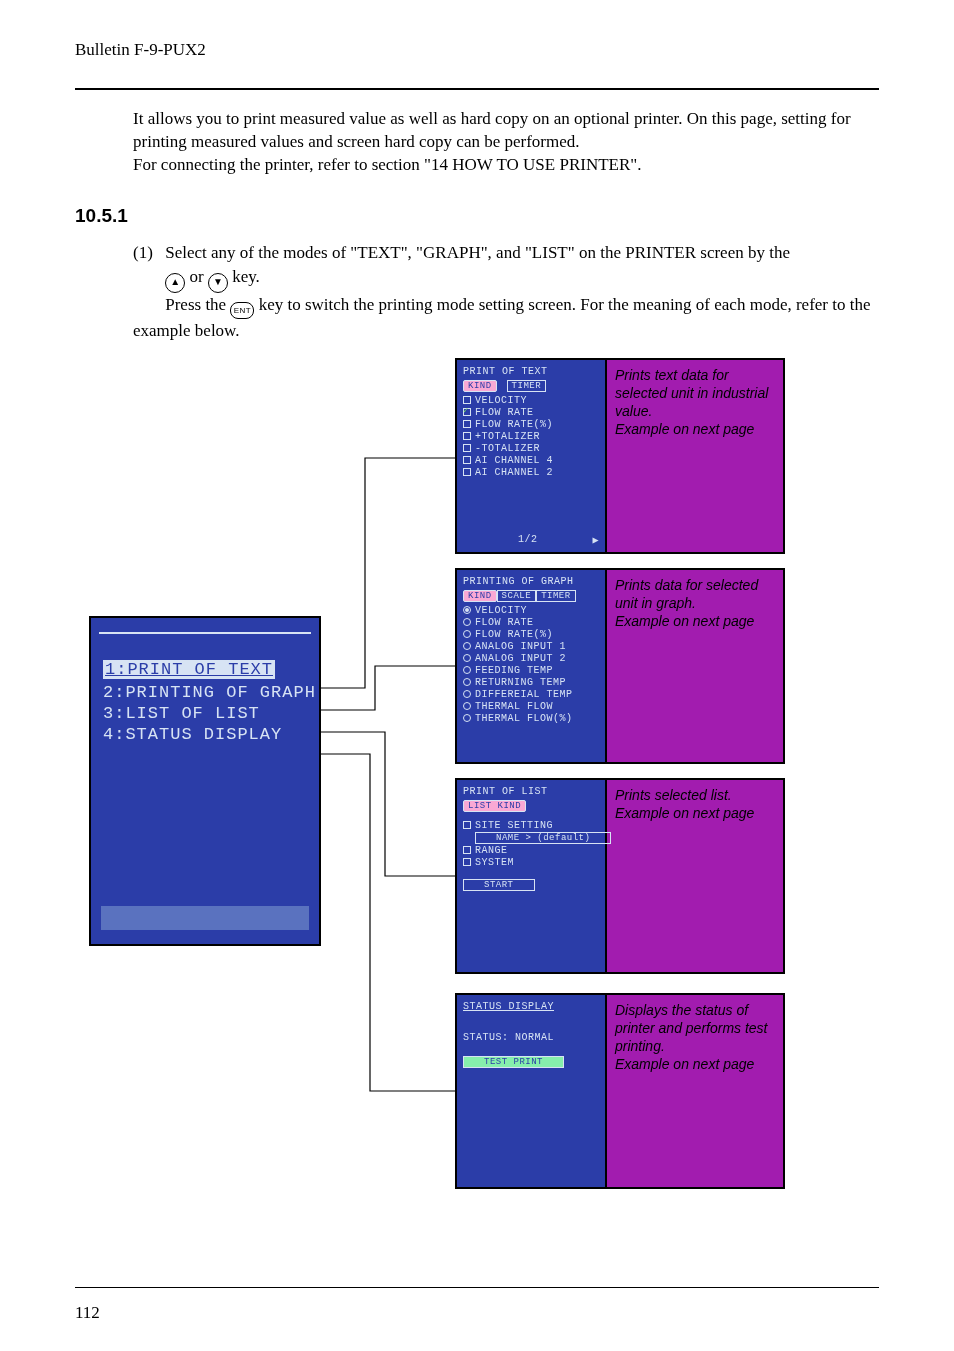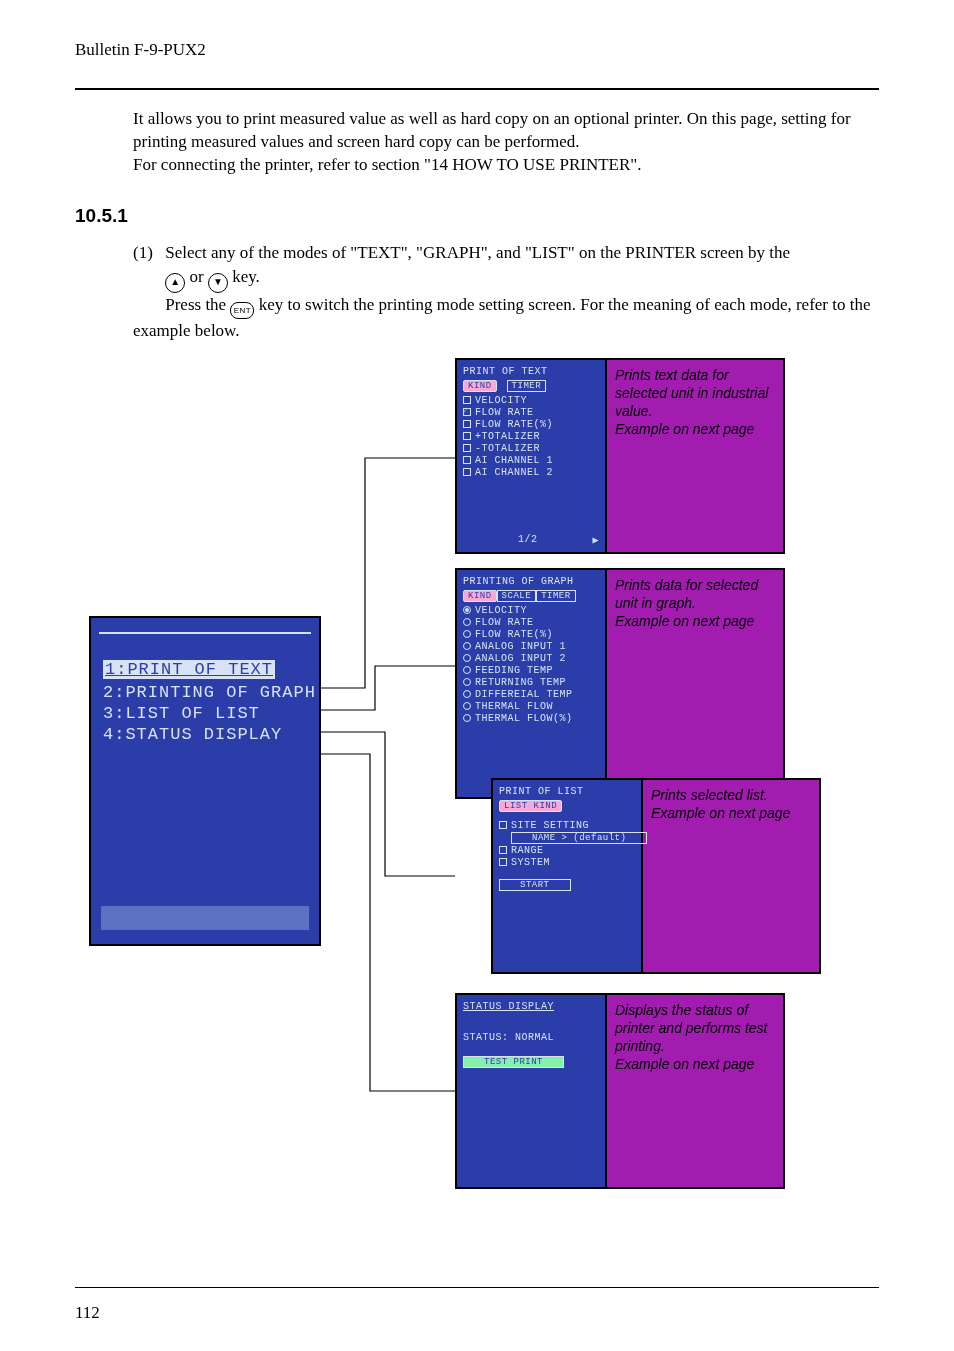--- a/index.html
+++ b/index.html
@@ -263,22 +263,22 @@
     font-size: 14px;
     line-height: 1.3;
     padding: 6px 8px;
     box-sizing: border-box;
     font-style: italic;
   }
   
   .row1 { top: 0; }
   .row1 .screen, .row1 .desc { height: 196px; }
   .row2 { top: 210px; }
-  .row2 .screen, .row2 .desc { height: 231px; }
-  .row3 { top: 420px; margin-left: 36px; }
+  .row2 .screen, .row2 .desc { height: 196px; }
+  .row3 { top: 420px; }
   .row3 .screen, .row3 .desc { height: 196px; }
   .row4 { top: 630px; }
   .row4 .screen, .row4 .desc { height: 196px; }
   .row4 { top: 635px; }
   
   svg.connectors {
     position: absolute;
     left: 0;
     top: 0;
     width: 100%;
@@ -376,21 +376,21 @@
         <div class="chk-line">
             <span class="box"></span>
             <span>+TOTALIZER</span>
           </div>
         <div class="chk-line">
             <span class="box"></span>
             <span>-TOTALIZER</span>
           </div>
         <div class="chk-line">
             <span class="box"></span>
-            <span>AI CHANNEL 1</span>
+            <span>AI CHANNEL 4</span>
           </div>
         <div class="chk-line">
             <span class="box"></span>
             <span>AI CHANNEL 2</span>
           </div>
         <div class="nav-footer">
           <span></span>
           <span class="page-ind">1/2</span>
           <span class="arrow">▶</span>
         </div>

